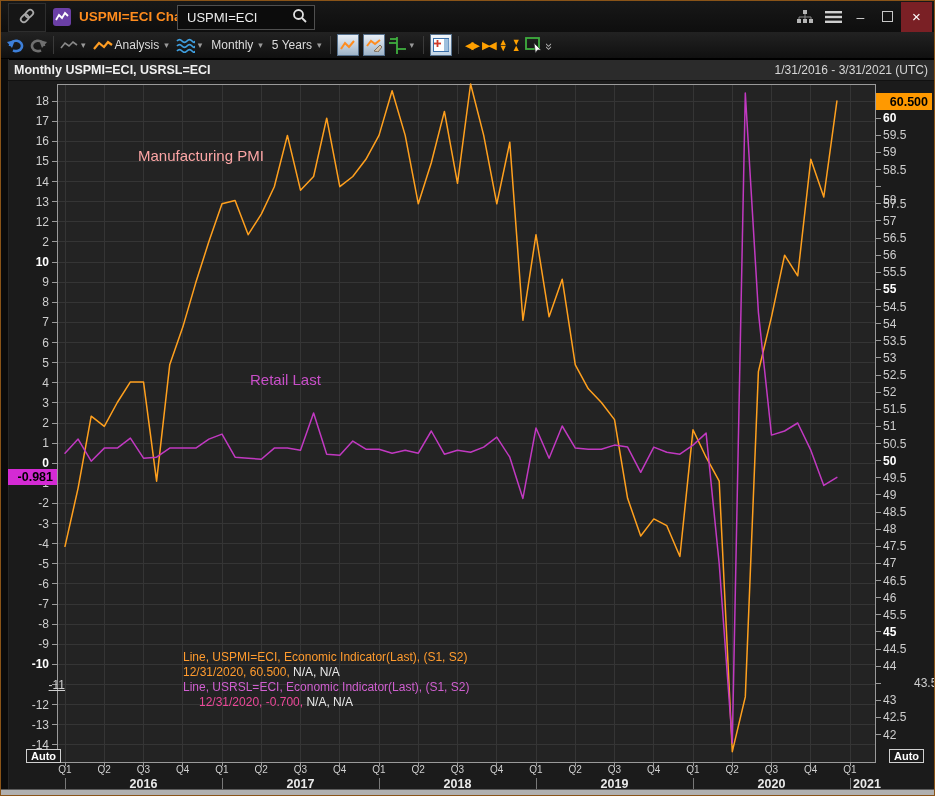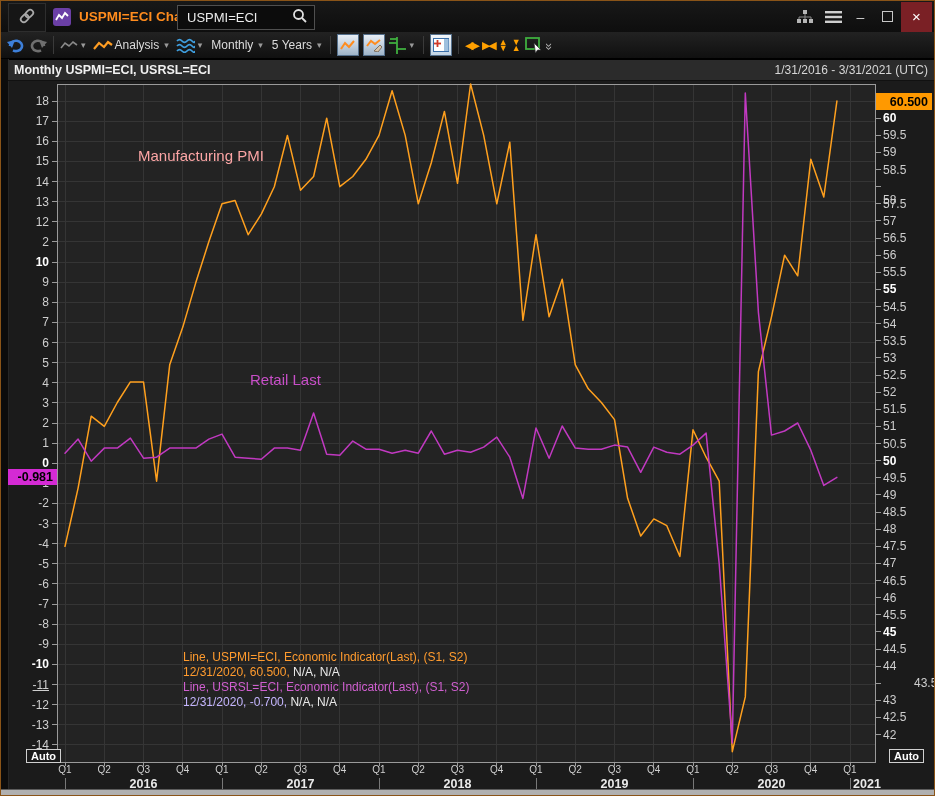--- a/index.html
+++ b/index.html
@@ -388,33 +388,33 @@
     <polyline points="65.0,453.2 78.1,439.1 91.2,461.2 104.3,448.1 117.3,448.1 130.4,438.1 143.5,458.2 156.6,457.2 169.7,448.1 182.8,448.1 195.8,448.1 208.9,439.1 222.0,434.1 235.1,457.2 248.2,458.2 261.3,459.2 274.3,448.1 287.4,448.1 300.5,450.2 313.6,412.9 326.7,454.2 339.8,455.2 352.8,441.1 365.9,449.2 379.0,449.2 392.1,453.2 405.2,450.2 418.3,453.2 431.3,431.0 444.4,454.2 457.5,450.2 470.6,452.2 483.7,447.1 496.8,437.1 509.8,457.2 522.9,498.4 536.0,428.0 549.1,458.2 562.2,426.0 575.3,448.1 588.3,449.2 601.4,449.2 614.5,445.1 627.6,447.1 640.7,472.3 653.8,447.1 666.8,452.2 679.9,454.2 693.0,445.1 706.1,433.1 719.2,563.8 732.3,742.9 745.3,93.1 758.4,312.3 771.5,435.1 784.6,431.0 797.7,423.0 810.8,450.2 823.8,485.4 836.9,477.3" fill="none" stroke="#c139c1" stroke-width="1.5" stroke-linejoin="round" stroke-linecap="round"></polyline>
   </svg>
 
 <div class="anno" style="left:138px;top:147px;color:#fca5a5;">Manufacturing PMI</div>
 <div class="anno" style="left:250px;top:371px;color:#c84fc8;">Retail Last</div>
 
 <div id="legend">
     <div><span style="color: rgb(255, 155, 46);">Line, USPMI=ECI, Economic Indicator(Last), (S1, S2)</span></div>
     <div><span style="color: rgb(255, 155, 46);">12/31/2020, 60.500,</span><span class="lg-suffix"> N/A, N/A</span></div>
     <div><span style="color: rgb(208, 95, 208);">Line, USRSL=ECI, Economic Indicator(Last), (S1, S2)</span></div>
-    <div><span style="color: #c4b5fd;">12/31/2020, -0.700,</span><span class="lg-suffix"> N/A, N/A</span></div>
+    <div><span style="color: #ec4899; margin-left: 16px;">12/31/2020, -0.700,</span><span class="lg-suffix"> N/A, N/A</span></div>
   </div>
 
 <div class="hl" id="hl-right" style="left: 876px; top: 93.1212px; width: 56px; height: 17px; background: rgb(255, 153, 0);">60.500</div>
 <div class="hl" id="hl-left" style="left: 8px; top: 469.32px; width: 49px; height: 16px; background: rgb(212, 42, 212);">-0.981</div>
 
 <div class="auto-box" style="left:26px;top:749px;">Auto</div>
 <div class="auto-box" style="left:889px;top:749px;">Auto</div>
 
 <div class="ytick" style="left: 0px; top: 737.899px; width: 49px; text-align: right;">-14</div>
 <div class="ytick" style="left: 0px; top: 717.78px; width: 49px; text-align: right;">-13</div>
 <div class="ytick" style="left: 0px; top: 697.662px; width: 49px; text-align: right;">-12</div>
-<div class="ytick" style="left: 0px; top: 677.543px; width: 49px; text-align: right; text-decoration: underline;">-11</div>
+<div class="ytick" style="left: 16px; top: 677.543px; width: 49px; text-align: right; text-decoration: underline;">-11</div>
 <div class="ytick b" style="left: 0px; top: 657.424px; width: 49px; text-align: right;">-10</div>
 <div class="ytick" style="left: 0px; top: 637.306px; width: 49px; text-align: right;">-9</div>
 <div class="ytick" style="left: 0px; top: 617.187px; width: 49px; text-align: right;">-8</div>
 <div class="ytick" style="left: 0px; top: 597.068px; width: 49px; text-align: right;">-7</div>
 <div class="ytick" style="left: 0px; top: 576.95px; width: 49px; text-align: right;">-6</div>
 <div class="ytick" style="left: 0px; top: 556.831px; width: 49px; text-align: right;">-5</div>
 <div class="ytick" style="left: 0px; top: 536.712px; width: 49px; text-align: right;">-4</div>
 <div class="ytick" style="left: 0px; top: 516.593px; width: 49px; text-align: right;">-3</div>
 <div class="ytick" style="left: 0px; top: 496.475px; width: 49px; text-align: right;">-2</div>
 <div class="ytick" style="left: 0px; top: 476.356px; width: 49px; text-align: right;">-1</div>

